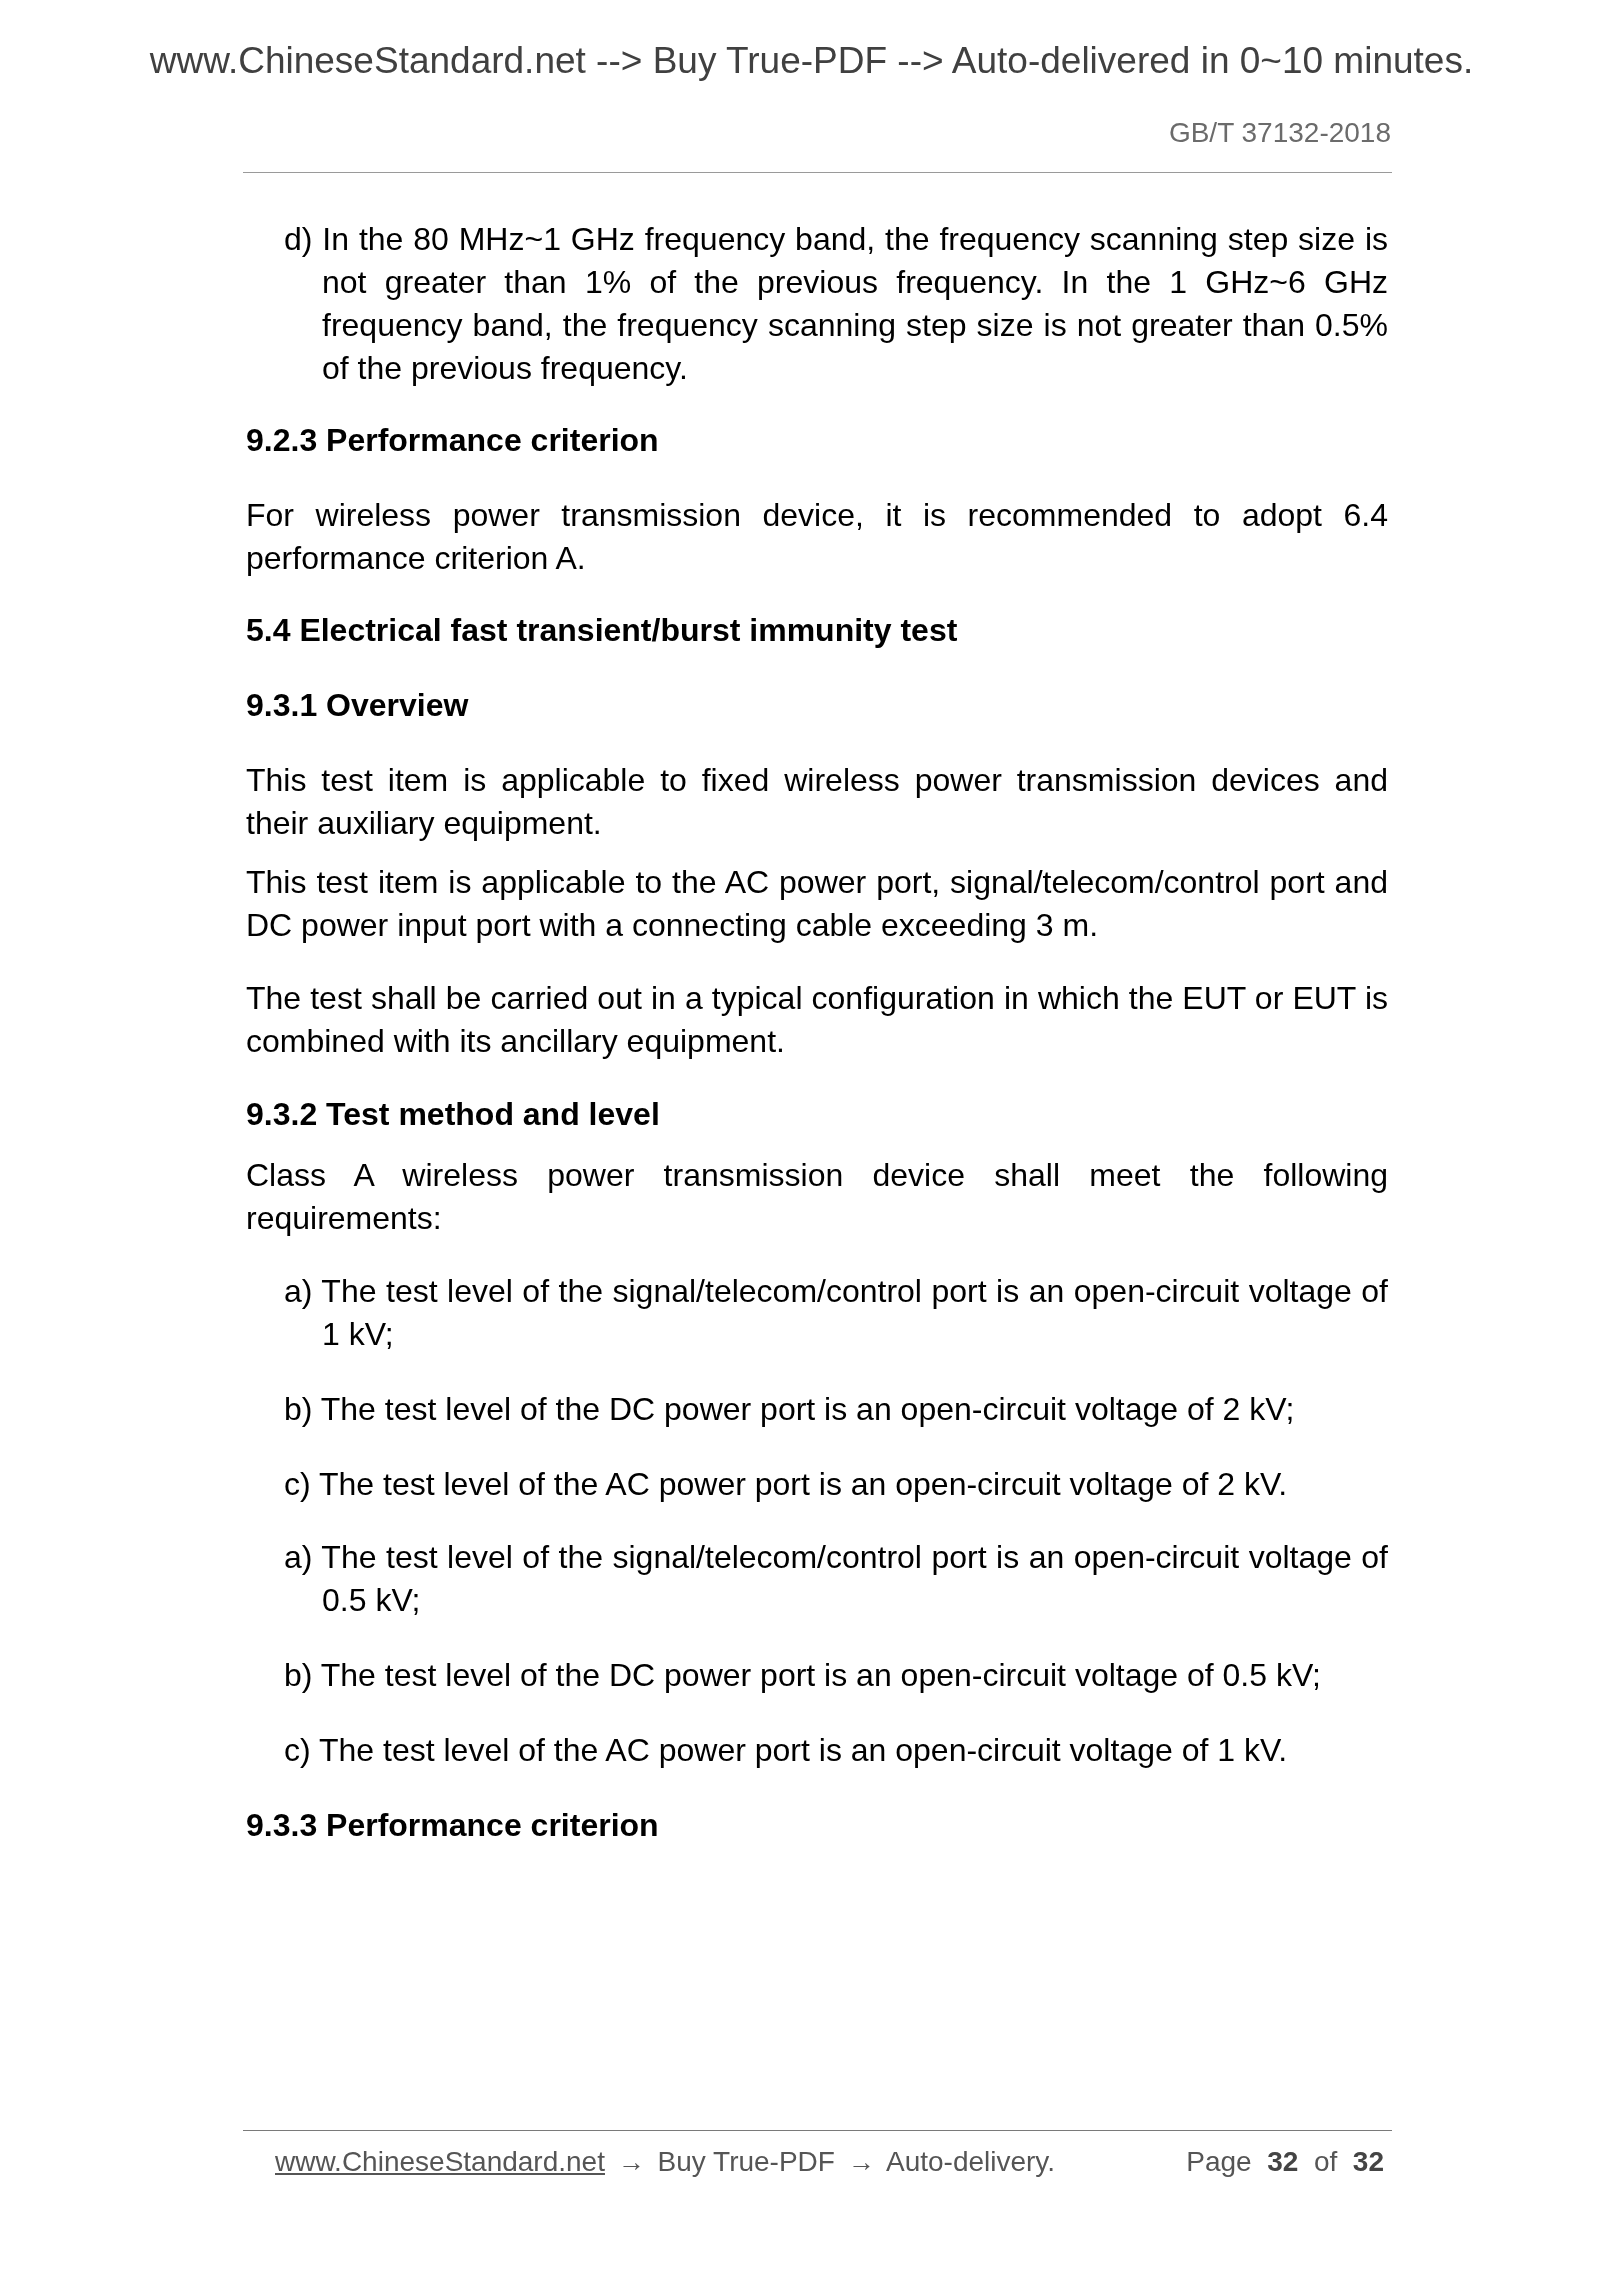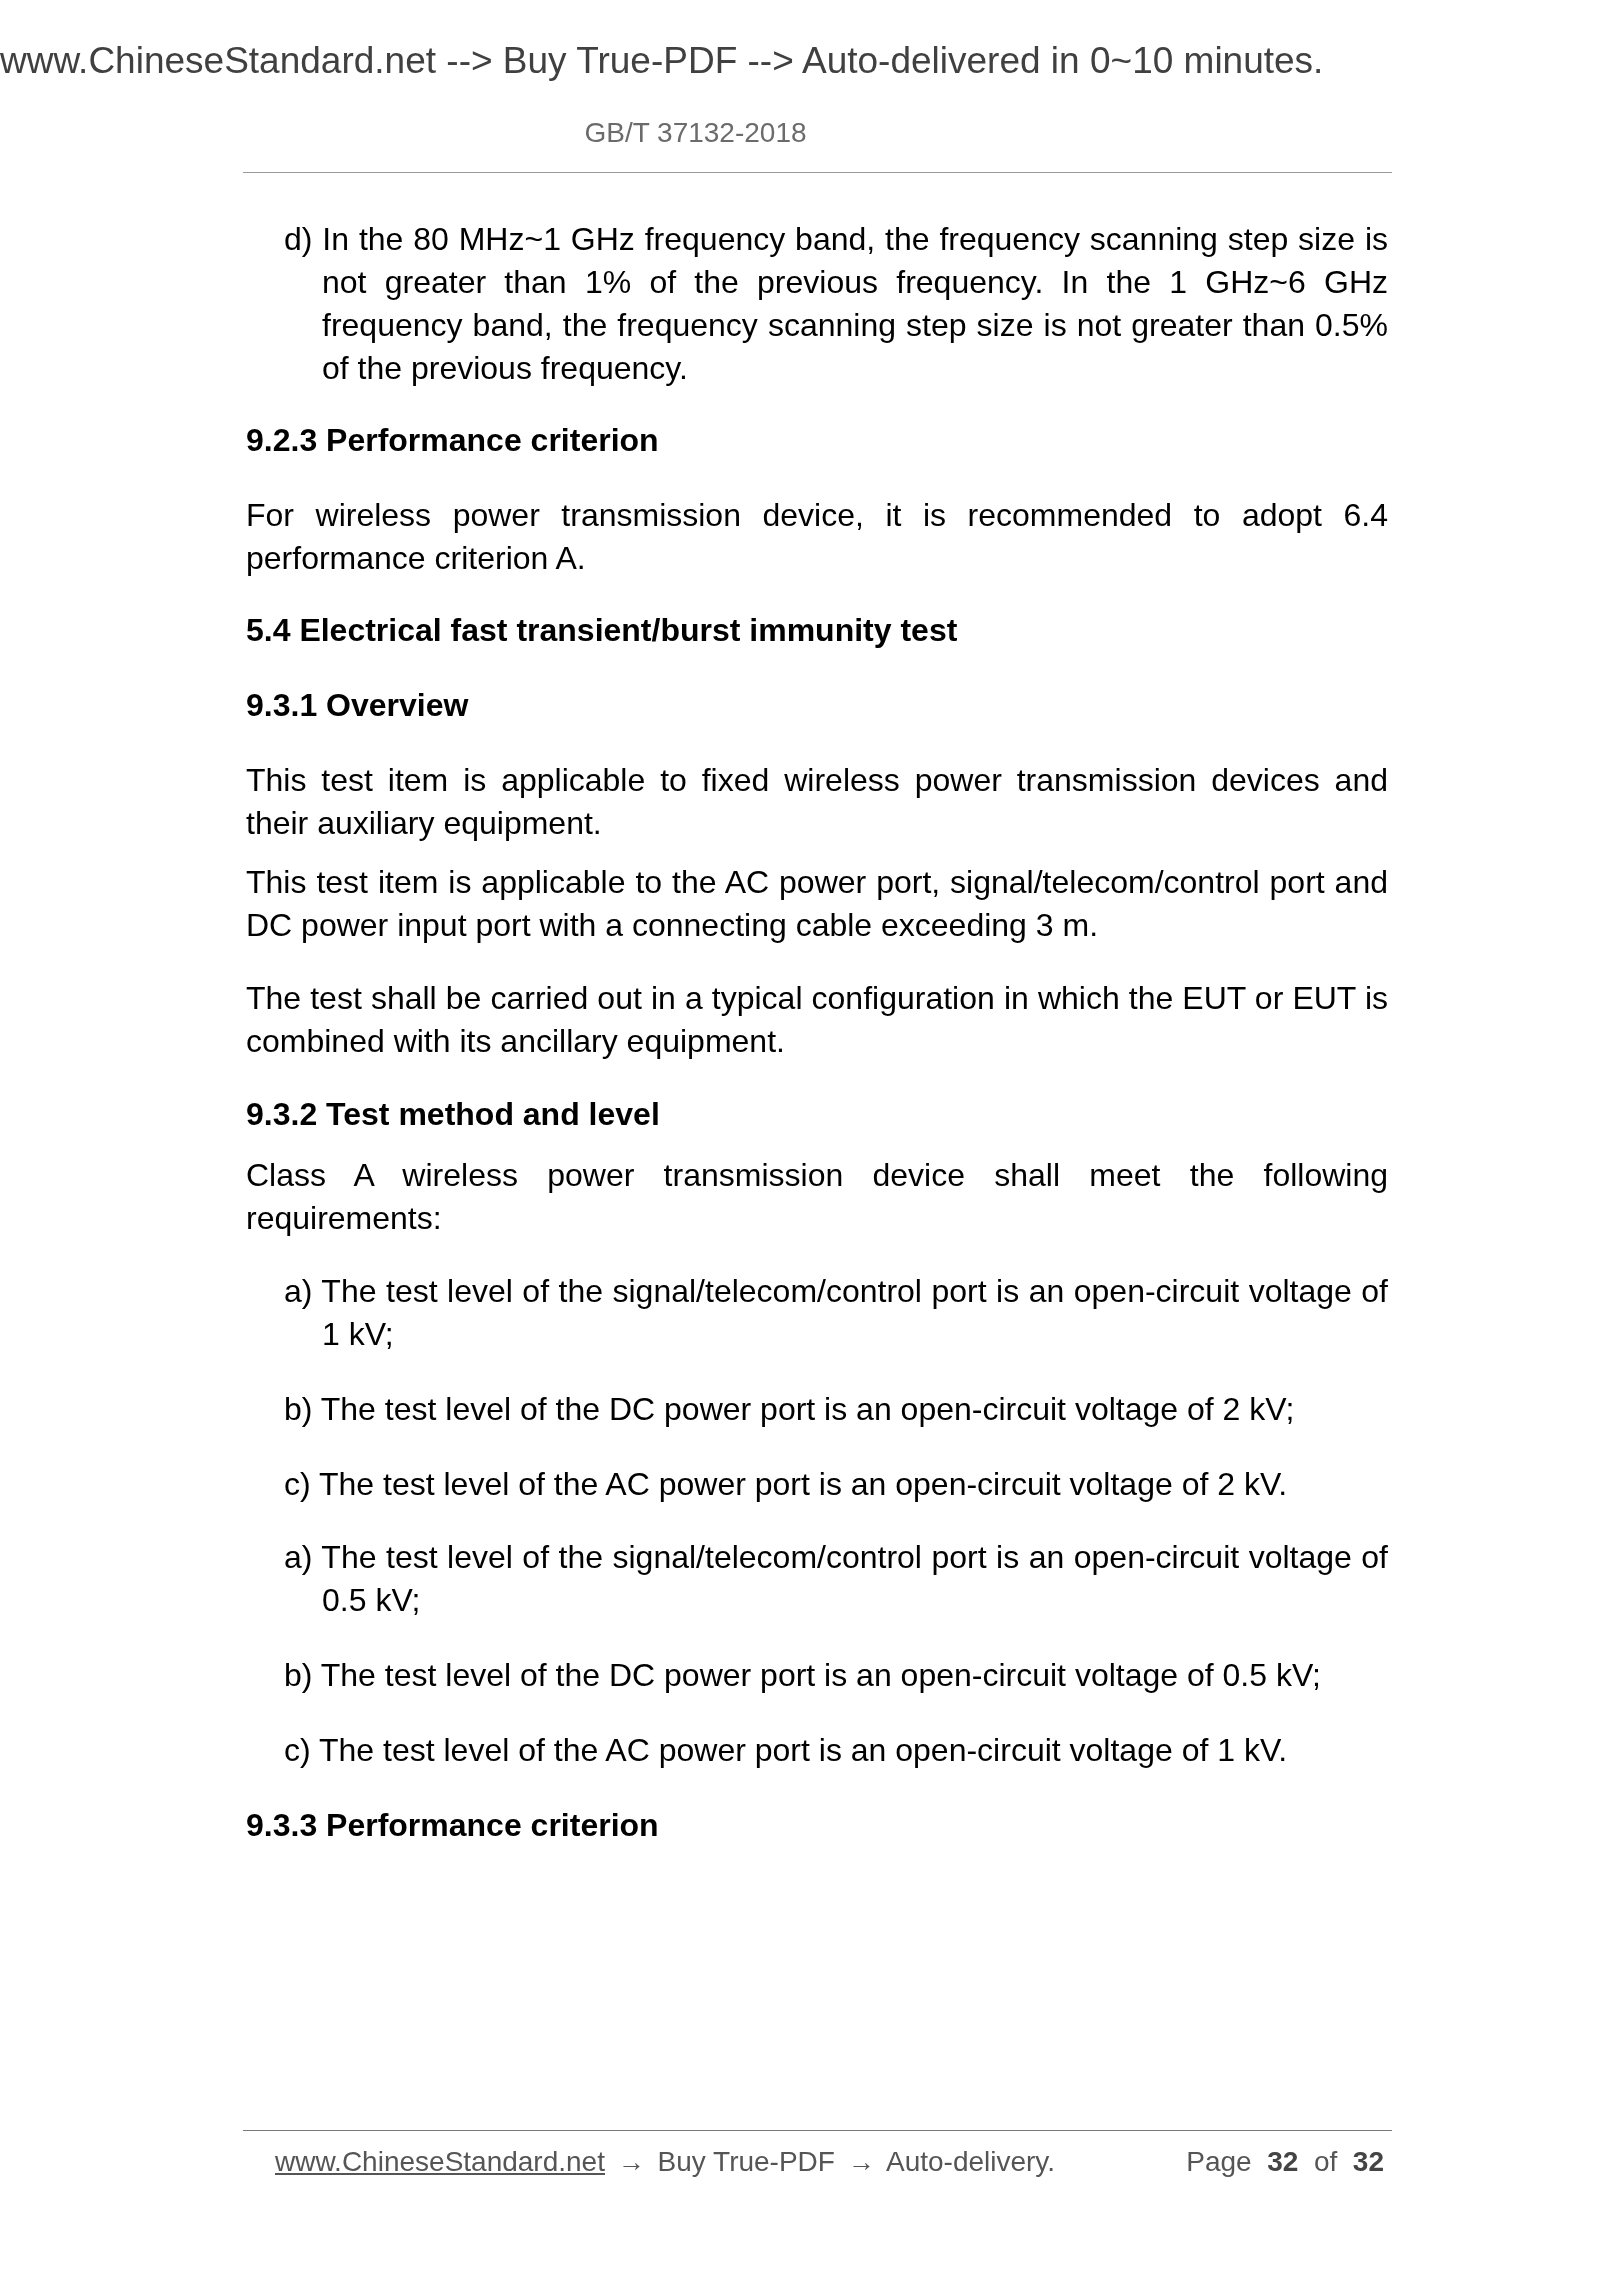--- a/index.html
+++ b/index.html
@@ -1,25 +1,25 @@
 <!DOCTYPE html>
 <html style="font-size:13.3px"><head>
 <meta charset="utf-8">
 <style>
   html, body { margin: 0; padding: 0; background: #ffffff; }
   body {
     width: 1623px; height: 2295px; position: relative; overflow: hidden;
     font-family: "Liberation Sans", sans-serif; color: #000;
   }
   .banner {
-    position: absolute; top: 40px; left: 0; width: 1623px; text-align: left;
+    position: absolute; top: 40px; left: 0; width: 1623px; text-align: center;
     font-size: 37px; color: #404040; letter-spacing: 0px;
   }
   .std-code {
-    position: absolute; top: 117px; left: 0; width: 1391px; text-align: center;
+    position: absolute; top: 117px; left: 0; width: 1391px; text-align: right;
     font-size: 28px; color: #6b6b6b;
   }
   .hr-top {
     position: absolute; top: 172px; left: 243px; width: 1149px; height: 0;
     border-top: 1.7px solid #9a9a9a;
   }
   .content {
     position: absolute; left: 246px; top: 218px; width: 1142px;
     font-size: 32px; line-height: 43px;
   }

